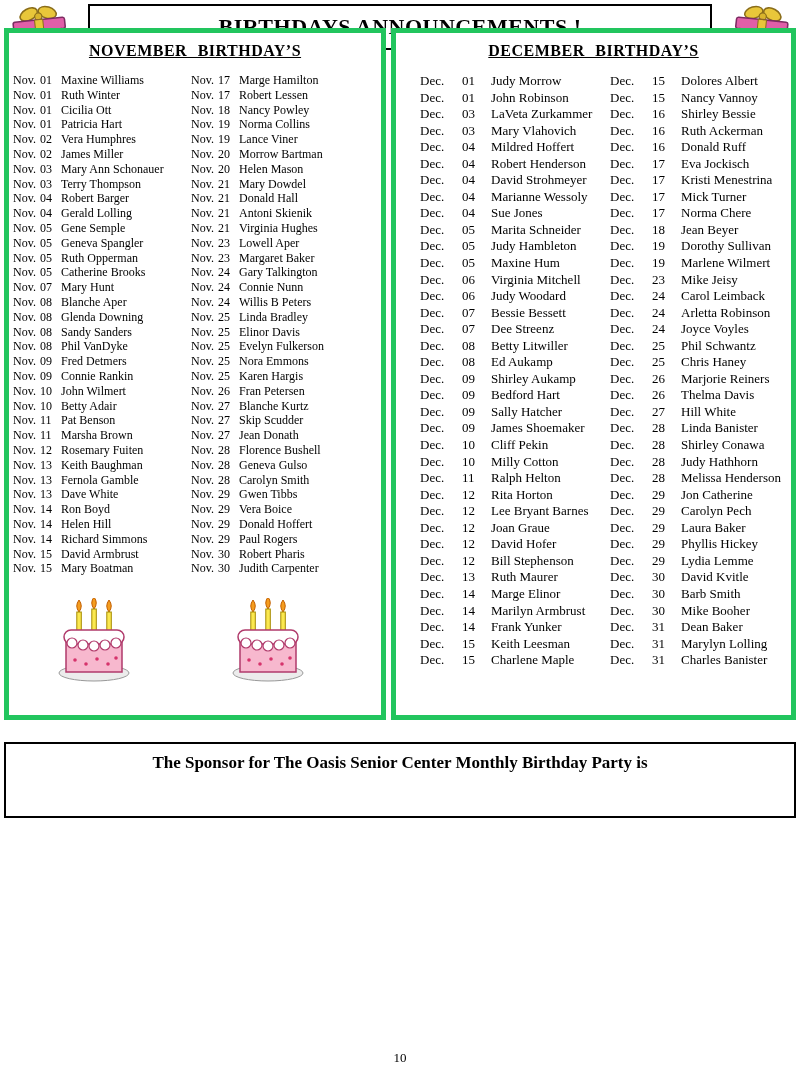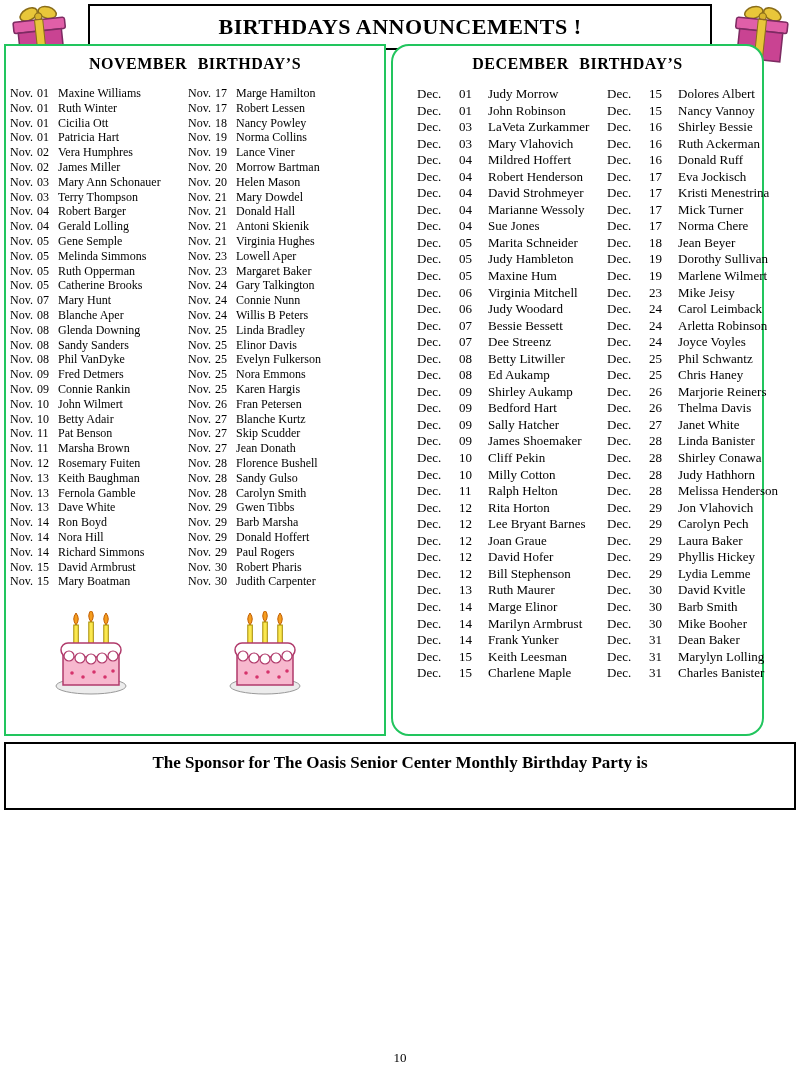--- a/index.html
+++ b/index.html
@@ -16,23 +16,23 @@
     position: absolute; left: 88px; top: 4px; width: 624px; height: 46px;
     border: 2px solid #000;
     display: flex; align-items: center; justify-content: center;
   }
   .title-box h1 { font-size: 22px; font-weight: bold; letter-spacing: 0.5px; }
 
   .gift { position: absolute; width: 66px; height: 62px; top: 2px; }
   .gift-left { left: 7px; }
   .gift-right { left: 728px; transform: scaleX(-1); }
 
-  .section-box { position: absolute; top: 44px; border: 2px solid #22c55e; background: #fff; }
+  .section-box { position: absolute; top: 28px; border: 5px solid #22c55e; background: #fff; text-decoration: underline; }
   .nov-box { left: 4px; width: 382px; height: 692px; }
-  .dec-box { left: 391px; width: 373px; height: 692px; border-radius: 18px; }
+  .dec-box { left: 391px; width: 405px; height: 692px; }
 
   .section-heading {
     text-align: center; font-weight: bold; font-size: 16px;
     margin-top: 9px; letter-spacing: 0.5px; word-spacing: 6px;
   }
 
   .b-col { position: absolute; top: 40px; }
   .nov-col-0 { left: 4px;  width: 176px; }
   .nov-col-1 { left: 182px; width: 196px; }
   .dec-col-0 { left: 24px;  width: 188px; }
@@ -46,21 +46,21 @@
   .nov-box .b-day   { width: 21px; flex: none; }
   .dec-box .b-month { width: 42px; flex: none; }
   .dec-box .b-day   { width: 29px; flex: none; }
   .b-name { flex: 1; overflow: hidden; }
 
   .cake { position: absolute; width: 78px; height: 86px; top: 565px; }
   .cake-1 { left: 46px; }
   .cake-2 { left: 220px; }
 
   .sponsor-box {
-    position: absolute; left: 4px; top: 742px; width: 792px; height: 68px;
+    position: absolute; left: 4px; top: 742px; width: 792px; height: 76px;
     border: 2px solid #000; text-align: center; padding-top: 6px;
   }
   .sponsor-line { font-weight: bold; font-size: 17px; line-height: 25px; }
 
   .page-number {
     position: absolute; left: 0; top: 1050px; width: 100%;
     text-align: center; font-size: 13px;
   }
 </style>
 </head>
@@ -150,21 +150,21 @@
         <span class="b-name">Gerald Lolling</span>
       </div>
       <div class="b-row">
         <span class="b-month">Nov.</span>
         <span class="b-day">05</span>
         <span class="b-name">Gene Semple</span>
       </div>
       <div class="b-row">
         <span class="b-month">Nov.</span>
         <span class="b-day">05</span>
-        <span class="b-name">Melinda Simmons</span>
+        <span class="b-name">Geneva Spangler</span>
       </div>
       <div class="b-row">
         <span class="b-month">Nov.</span>
         <span class="b-day">05</span>
         <span class="b-name">Ruth Opperman</span>
       </div>
       <div class="b-row">
         <span class="b-month">Nov.</span>
         <span class="b-day">05</span>
         <span class="b-name">Catherine Brooks</span>
@@ -245,21 +245,21 @@
         <span class="b-name">Dave White</span>
       </div>
       <div class="b-row">
         <span class="b-month">Nov.</span>
         <span class="b-day">14</span>
         <span class="b-name">Ron Boyd</span>
       </div>
       <div class="b-row">
         <span class="b-month">Nov.</span>
         <span class="b-day">14</span>
-        <span class="b-name">Nora Hill</span>
+        <span class="b-name">Helen Hill</span>
       </div>
       <div class="b-row">
         <span class="b-month">Nov.</span>
         <span class="b-day">14</span>
         <span class="b-name">Richard Simmons</span>
       </div>
       <div class="b-row">
         <span class="b-month">Nov.</span>
         <span class="b-day">15</span>
         <span class="b-name">David Armbrust</span>
@@ -397,36 +397,36 @@
         <span class="b-name">Jean Donath</span>
       </div>
       <div class="b-row">
         <span class="b-month">Nov.</span>
         <span class="b-day">28</span>
         <span class="b-name">Florence Bushell</span>
       </div>
       <div class="b-row">
         <span class="b-month">Nov.</span>
         <span class="b-day">28</span>
-        <span class="b-name">Sandy Gulso</span>
+        <span class="b-name">Geneva Gulso</span>
       </div>
       <div class="b-row">
         <span class="b-month">Nov.</span>
         <span class="b-day">28</span>
         <span class="b-name">Carolyn Smith</span>
       </div>
       <div class="b-row">
         <span class="b-month">Nov.</span>
         <span class="b-day">29</span>
         <span class="b-name">Gwen Tibbs</span>
       </div>
       <div class="b-row">
         <span class="b-month">Nov.</span>
         <span class="b-day">29</span>
-        <span class="b-name">Barb Marsha</span>
+        <span class="b-name">Vera Boice</span>
       </div>
       <div class="b-row">
         <span class="b-month">Nov.</span>
         <span class="b-day">29</span>
         <span class="b-name">Donald Hoffert</span>
       </div>
       <div class="b-row">
         <span class="b-month">Nov.</span>
         <span class="b-day">29</span>
         <span class="b-name">Paul Rogers</span>
@@ -773,21 +773,21 @@
         <span class="b-name">Marjorie Reiners</span>
       </div>
       <div class="b-row">
         <span class="b-month">Dec.</span>
         <span class="b-day">26</span>
         <span class="b-name">Thelma Davis</span>
       </div>
       <div class="b-row">
         <span class="b-month">Dec.</span>
         <span class="b-day">27</span>
-        <span class="b-name">Janet White</span>
+        <span class="b-name">Hill White</span>
       </div>
       <div class="b-row">
         <span class="b-month">Dec.</span>
         <span class="b-day">28</span>
         <span class="b-name">Linda Banister</span>
       </div>
       <div class="b-row">
         <span class="b-month">Dec.</span>
         <span class="b-day">28</span>
         <span class="b-name">Shirley Conawa</span>
@@ -798,21 +798,21 @@
         <span class="b-name">Judy Hathhorn</span>
       </div>
       <div class="b-row">
         <span class="b-month">Dec.</span>
         <span class="b-day">28</span>
         <span class="b-name">Melissa Henderson</span>
       </div>
       <div class="b-row">
         <span class="b-month">Dec.</span>
         <span class="b-day">29</span>
-        <span class="b-name">Jon Vlahovich</span>
+        <span class="b-name">Jon Catherine</span>
       </div>
       <div class="b-row">
         <span class="b-month">Dec.</span>
         <span class="b-day">29</span>
         <span class="b-name">Carolyn Pech</span>
       </div>
       <div class="b-row">
         <span class="b-month">Dec.</span>
         <span class="b-day">29</span>
         <span class="b-name">Laura Baker</span>

